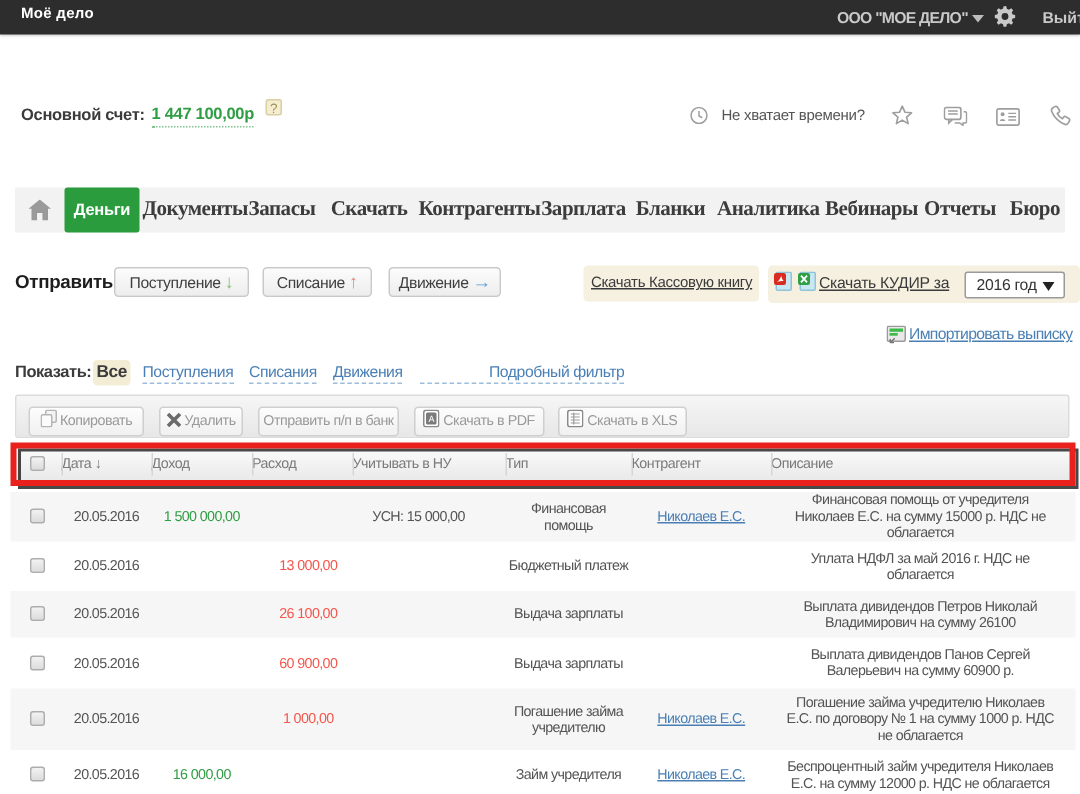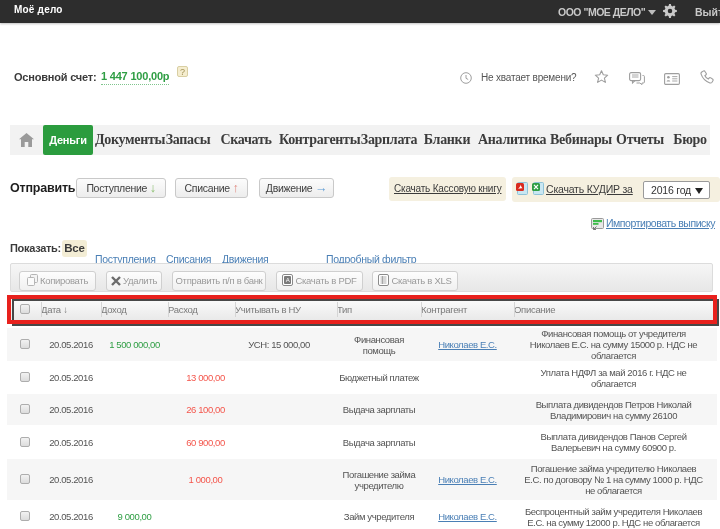--- a/index.html
+++ b/index.html
@@ -33,21 +33,21 @@
   #strip2 { left:512px; top:177px; width:208px; height:25px; }
   #lnk-kniga { left:394px; top:183px; font-size:10px; color:#3b3b3b; text-decoration:underline; letter-spacing:-0.2px; white-space:nowrap; }
   #lnk-kudir { left:546px; top:183px; font-size:10.5px; color:#3b3b3b; text-decoration:underline; letter-spacing:-0.2px; white-space:nowrap; }
   #sel-year { left:643px; top:181px; width:67px; height:18px; background:#fff; border:1px solid #9a9a9a; border-radius:2px; font-size:10.5px; color:#333; line-height:16px; padding-left:7px; letter-spacing:-0.2px; }
   #sel-year .car { position:absolute; right:6px; top:6px; width:0; height:0; border-left:4px solid transparent; border-right:4px solid transparent; border-top:6px solid #222; }
   #lnk-import { left:606px; top:217px; font-size:10.5px; color:#4a7fb5; text-decoration:underline; letter-spacing:-0.45px; white-space:nowrap; }
 
   
   #f-label { left:10px; top:242px; font-size:11px; font-weight:bold; color:#3b3b3b; letter-spacing:-0.3px; }
   #f-all { left:62px; top:240px; width:25px; height:17px; background:#f3edd5; border-radius:3px; font-size:11.5px; font-weight:bold; color:#3b3b3b; text-align:center; line-height:17px; letter-spacing:-0.2px; }
-  .flink { position:absolute; top:242px; font-size:10.5px; color:#4a7fb5; border-bottom:1px dashed #9dbcd9; padding-bottom:1px; letter-spacing:-0.3px; white-space:nowrap;margin-top:11px; }
+  .flink { position:absolute; top:242px; font-size:10.5px; color:#4a7fb5; border-bottom:1px dashed #9dbcd9; padding-bottom:1px; letter-spacing:-0.3px; white-space:nowrap; }
 
   
   #toolbar { left:10px; top:263px; width:703px; height:29px; background:linear-gradient(#f6f6f6,#e7e7e7); border:1px solid #dcdcdc; border-radius:2px; }
   .tbtn { position:absolute; top:7px; height:20px; background:linear-gradient(#fdfdfd,#f0f0f0); border:1px solid #cfcfcf; border-radius:3px; font-size:9.5px; color:#9a9a9a; text-align:center; line-height:18px; letter-spacing:-0.3px; white-space:nowrap; }
   .tbtn svg { vertical-align:-2px; margin-right:2px; }
 
   
   #hdrshadow { left:11.5px; top:299px; width:707.5px; height:27px; border:2.5px solid rgba(40,40,40,0.85); }
   #hdrbox { left:7px; top:295px; width:710px; height:29px; border:4px solid #e8211d; }
   #hdr { left:11px; top:299px; width:702px; height:21px; background:linear-gradient(#fbfbfb,#e9e9e9); }
@@ -278,21 +278,21 @@
     <div class="cell" style="left:507px; width:199px;">
         <span>Погашение займа учредителю Николаев<br>Е.С. по договору № 1 на сумму 1000 р. НДС<br>не облагается</span>
       </div>
   </div>
   <div class="row" style="top:500px; height:33px;">
     <div class="cb" style="left:13px; top:11px;"></div>
     <div class="cell" style="left:34px; width:60px;">
         <span>20.05.2016</span>
       </div>
     <div class="cell pos" style="left:94px; width:67px;">
-        <span>9 000,00</span>
+        <span>16 000,00</span>
       </div>
     <div class="cell" style="left:330px; width:84px;">
         <span>Займ учредителя</span>
       </div>
     <div class="cell ag" style="left:414px; width:93px;">
         <span>Николаев Е.С.</span>
       </div>
     <div class="cell" style="left:507px; width:199px;">
         <span>Беспроцентный займ учредителя Николаев<br>Е.С. на сумму 12000 р. НДС не облагается</span>
       </div>

